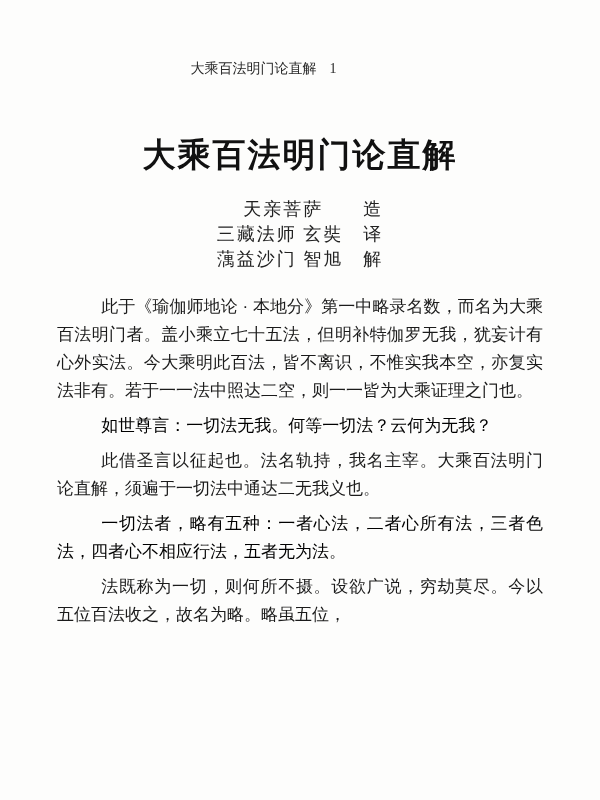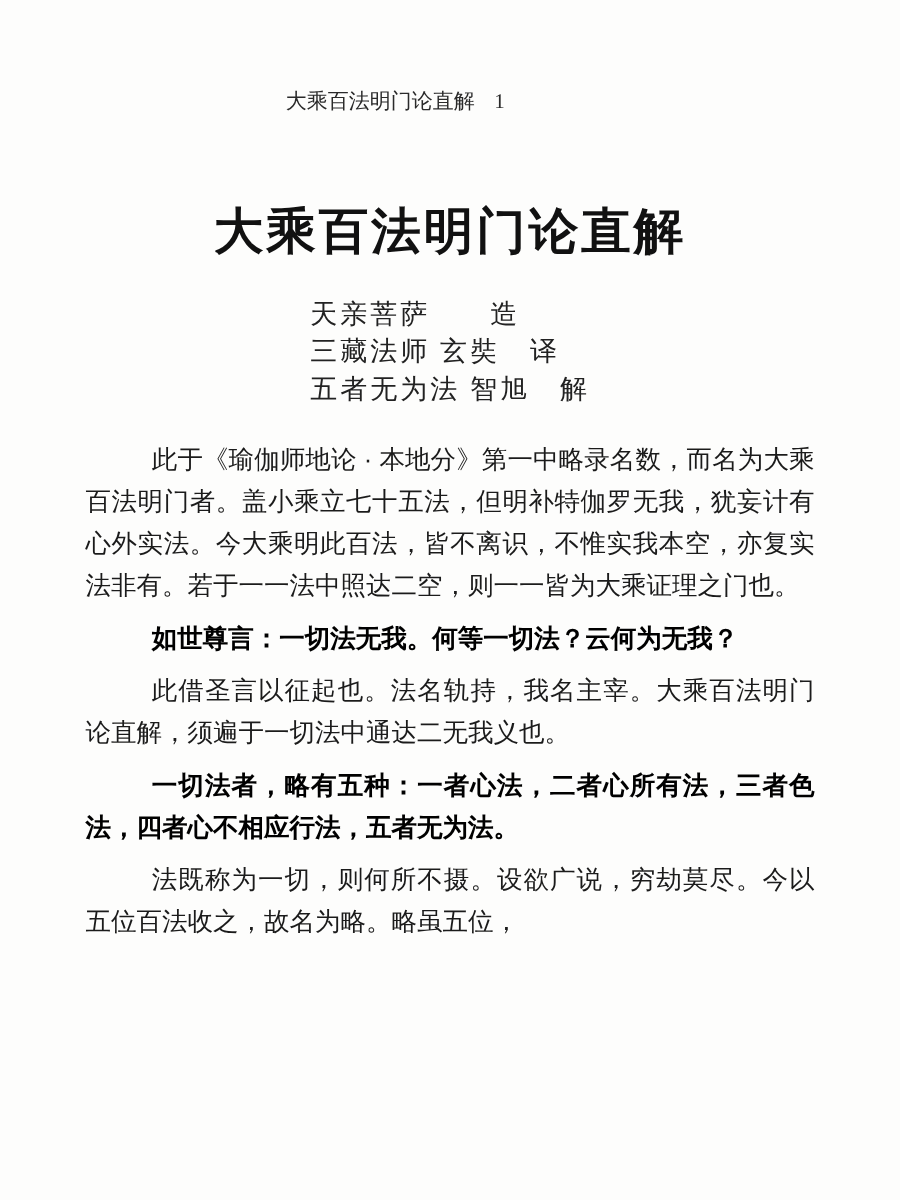--- a/index.html
+++ b/index.html
@@ -34,58 +34,59 @@
     font-family: "Liberation Serif", serif;
     font-weight: bold;
     font-size: 33px;
     line-height: 40px;
     letter-spacing: 2px;
     color: #111;
   }
   .attribution {
     width: fit-content;
     margin: 18px auto 16px auto;
+    text-align: right;
     font-family: "Liberation Serif", serif;
     font-size: 18px;
     line-height: 25px;
     letter-spacing: 2px;
     color: #222;
   }
   .body-text {
     margin: 21px 57px 0 57px;
     width: 486px;
   }
   .body-text p {
     margin: 0 0 7px 0;
     font-size: 17px;
     line-height: 28px;
     text-align: justify;
     text-indent: 2.6em;
     color: #1b1b1b;
   }
   .body-text p.bold {
-    font-weight: bold;
+    font-weight: normal;
     color: #000;
   }
 </style>
 </head>
 <body>
 
 <div class="page">
 
   <div class="running-header">
     <span>大乘百法明门论直解</span><span class="pagenum">1</span>
   </div>
 
   <h1 class="doc-title">大乘百法明门论直解</h1>
 
   <div class="attribution">
     <div>天亲菩萨　　造</div>
     <div>三藏法师 玄奘　译</div>
-    <div>五者无为法 智旭　解</div>
+    <div>蕅益沙门 智旭　解</div>
   </div>
 
   <div class="body-text">
     <p>此于《瑜伽师地论 · 本地分》第一中略录名数，而名为大乘百法明门者。盖小乘立七十五法，但明补特伽罗无我，犹妄计有心外实法。今大乘明此百法，皆不离识，不惟实我本空，亦复实法非有。若于一一法中照达二空，则一一皆为大乘证理之门也。</p>
     <p class="bold">如世尊言：一切法无我。何等一切法？云何为无我？</p>
     <p>此借圣言以征起也。法名轨持，我名主宰。大乘百法明门论直解，须遍于一切法中通达二无我义也。</p>
     <p class="bold">一切法者，略有五种：一者心法，二者心所有法，三者色法，四者心不相应行法，五者无为法。</p>
     <p>法既称为一切，则何所不摄。设欲广说，穷劫莫尽。今以五位百法收之，故名为略。略虽五位，</p>
   </div>
 

